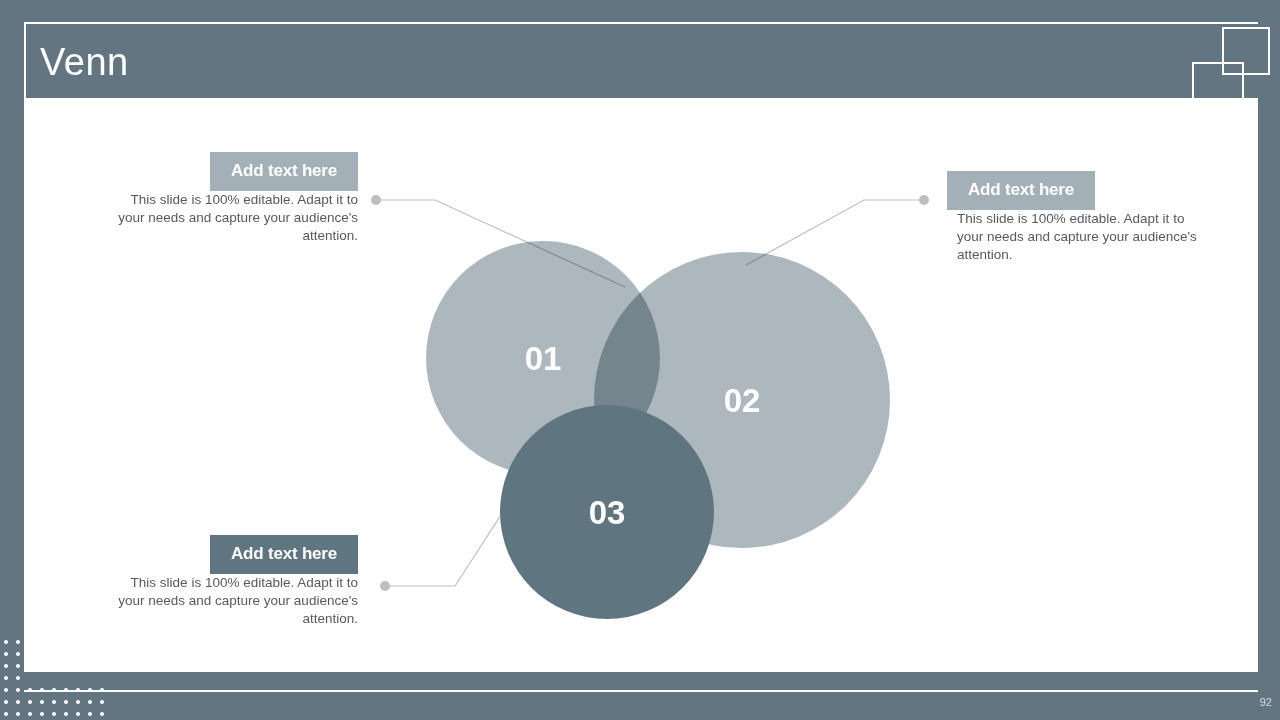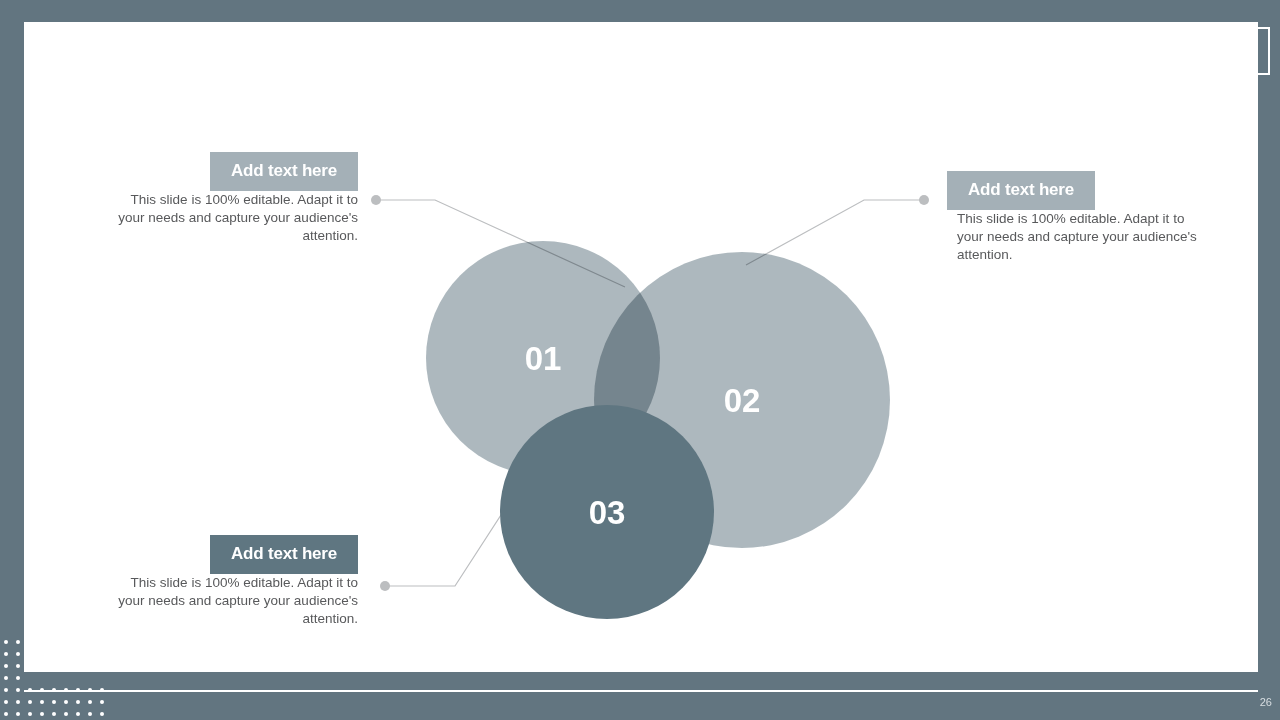--- a/index.html
+++ b/index.html
@@ -142,20 +142,23 @@
     color: #d8dee1;
   }
 </style>
 </head>
 <body>
 
 <div id="slide">
 
   <div class="slide-body"></div>
 
+  <div class="header-band">
+    <span class="header-title">Venn</span>
+  </div>
   <div class="deco-sq deco-sq-a"></div>
   <div class="deco-sq deco-sq-b"></div>
 
   <svg class="venn" id="venn-svg" viewBox="0 0 1234 668">
       <path d="M376,200 L435,200 L625,287" fill="none" stroke="#bcbec0" stroke-width="1.2"></path>
       <path d="M924,200 L864,200 L746,265" fill="none" stroke="#bcbec0" stroke-width="1.2"></path>
       <path d="M385,586 L455,586 L545,447" fill="none" stroke="#bcbec0" stroke-width="1.2"></path>
       <circle cx="543" cy="358" r="117" fill="#a4b0b7" fill-opacity="0.9" style="mix-blend-mode:multiply"></circle>
       <circle cx="742" cy="400" r="148" fill="#a4b0b7" fill-opacity="0.9" style="mix-blend-mode:multiply"></circle>
       <circle cx="607" cy="512" r="107" fill="#5f7681" fill-opacity="1"></circle>
@@ -214,15 +217,15 @@
       <div class="dot-sm" style="left: 0px; top: 72px;"></div>
       <div class="dot-sm" style="left: 12px; top: 72px;"></div>
       <div class="dot-sm" style="left: 24px; top: 72px;"></div>
       <div class="dot-sm" style="left: 36px; top: 72px;"></div>
       <div class="dot-sm" style="left: 48px; top: 72px;"></div>
       <div class="dot-sm" style="left: 60px; top: 72px;"></div>
       <div class="dot-sm" style="left: 72px; top: 72px;"></div>
       <div class="dot-sm" style="left: 84px; top: 72px;"></div>
       <div class="dot-sm" style="left: 96px; top: 72px;"></div>
     </div>
-  <span class="page-num">26</span>
+  <span class="page-num">92</span>
 
 </div>
 
 </body></html>

